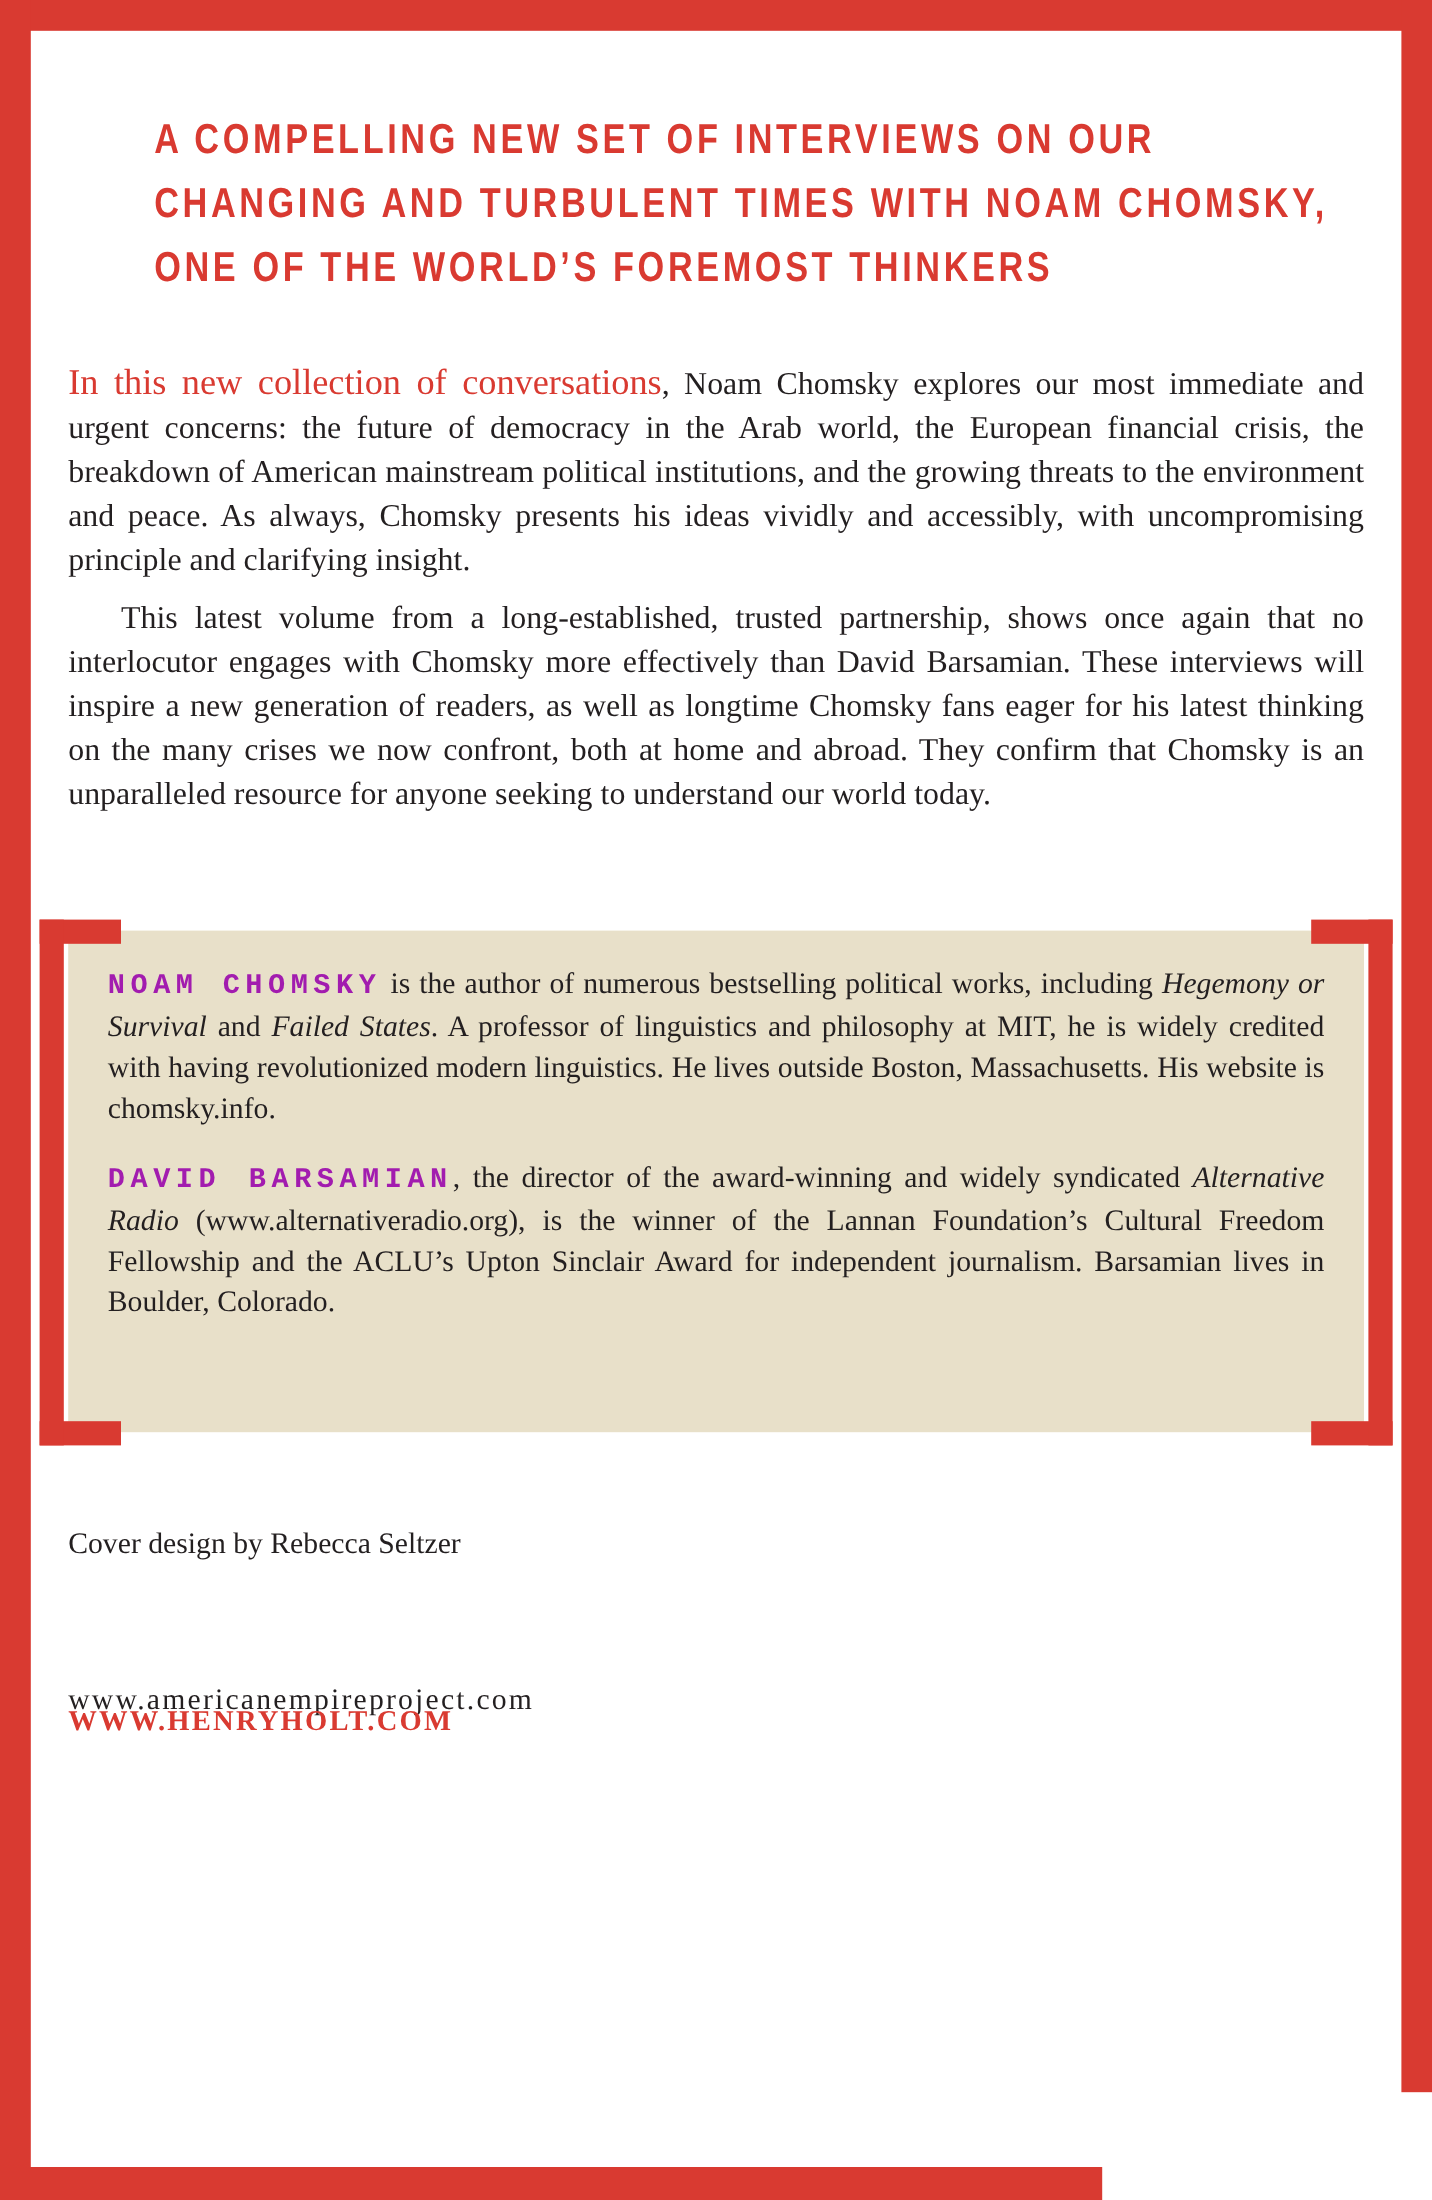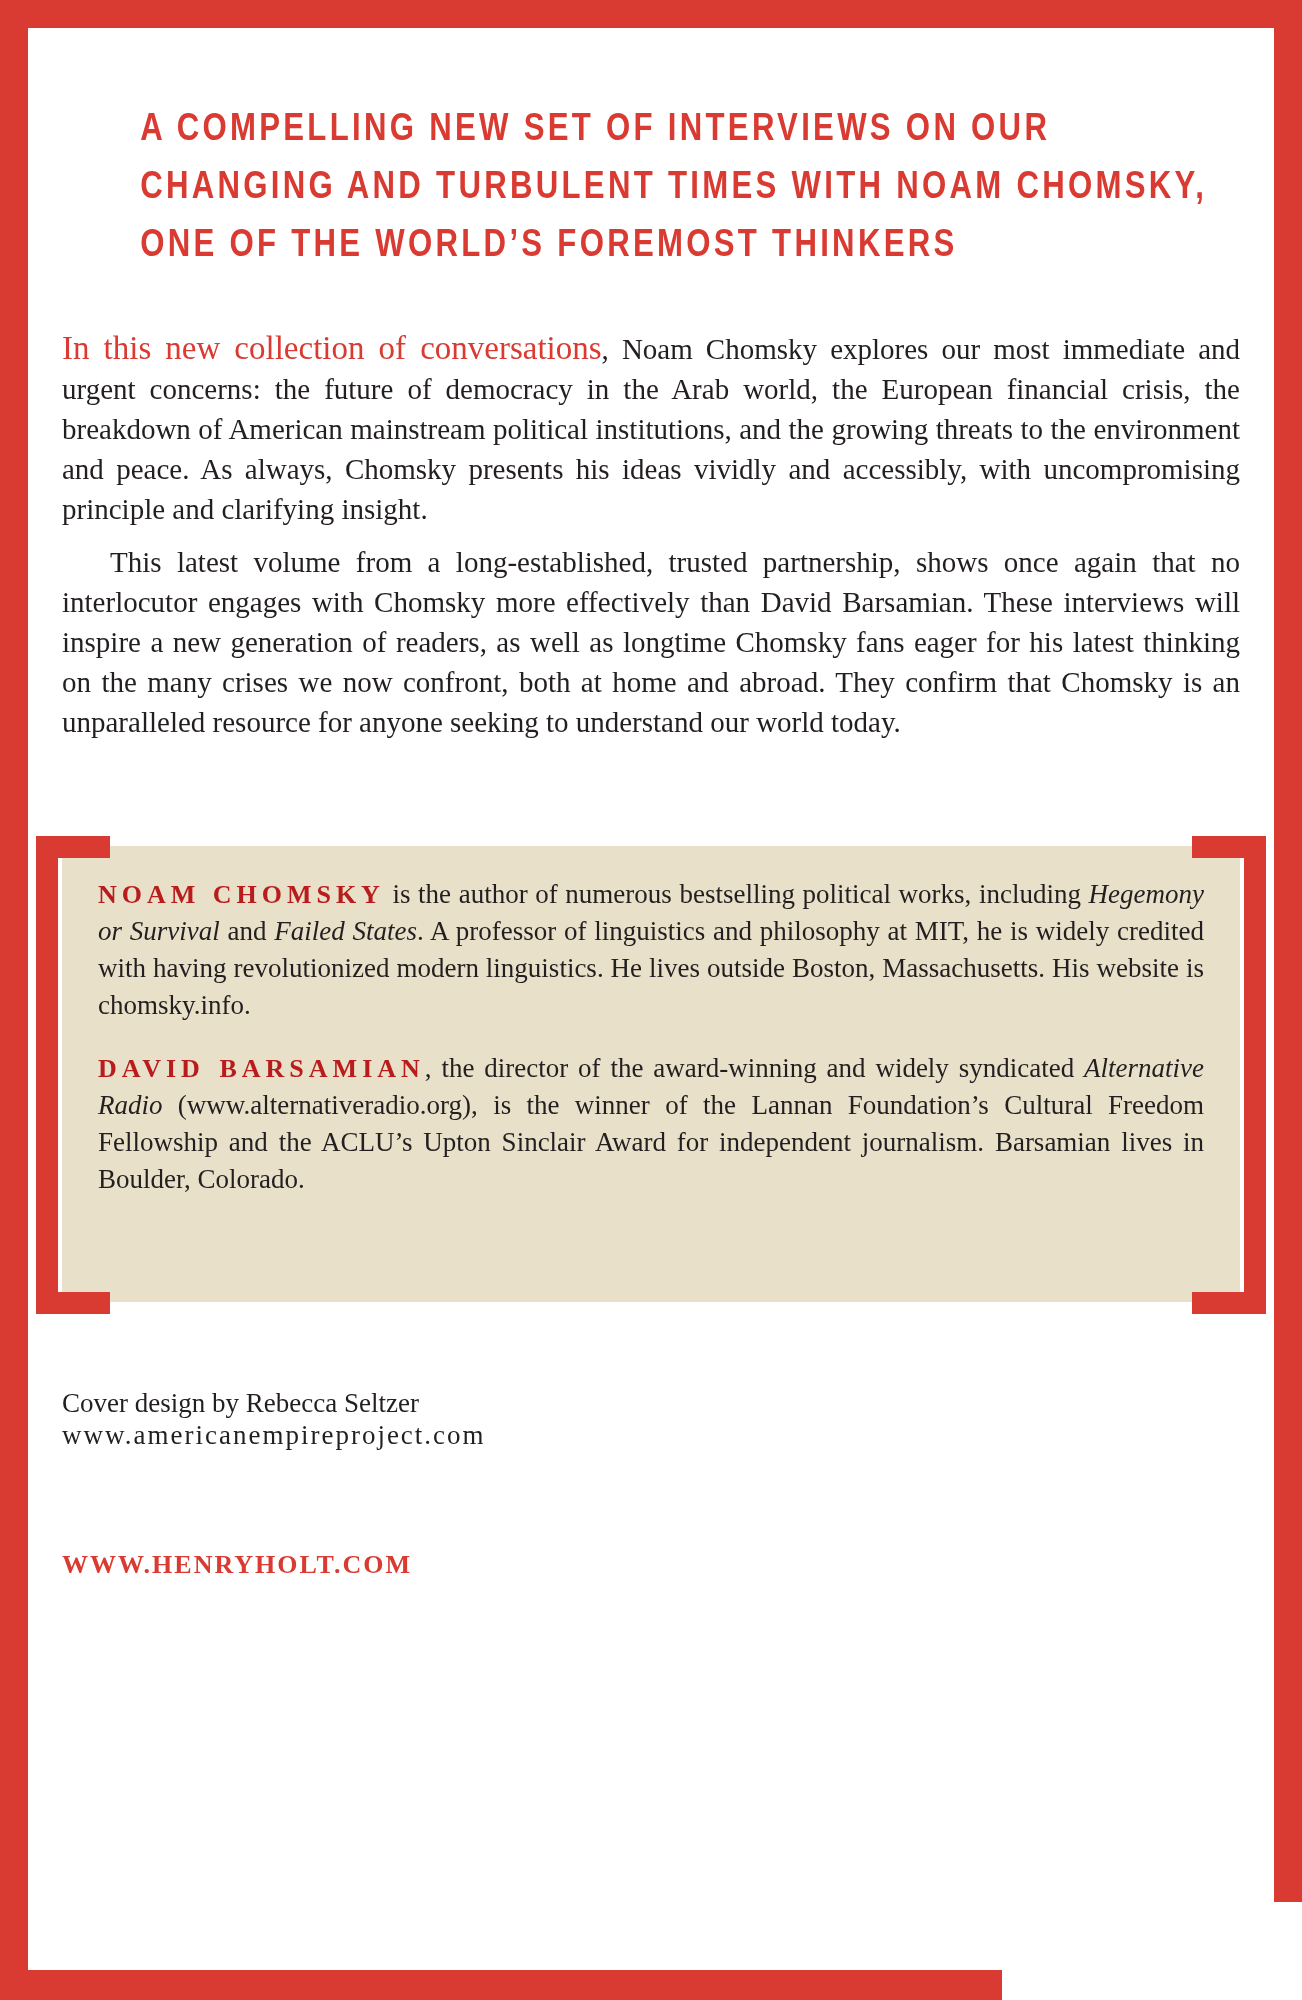--- a/index.html
+++ b/index.html
@@ -104,36 +104,36 @@
     z-index: 4;
   }
   .bio {
     margin: 0;
     font-size: 27px;
     line-height: 37px;
     text-align: justify;
   }
   .bio + .bio { margin-top: 26px; }
   .author-name {
-    font-family: Liberation Serif, serif;
+    font-family: Liberation Mono, monospace;
     font-weight: bold;
     font-size: 26px;
     letter-spacing: 5px;
-    color: #b91c1c;
+    color: #a21caf;
   }
 
   
   .footer-line {
     position: absolute;
     left: 62px;
     font-size: 27px;
     z-index: 3;
   }
   .footer-credit  { top: 1388px; }
-  .footer-project { top: 1420px; letter-spacing: 2px; }
+  .footer-project { top: 1530px; letter-spacing: 2px; }
   .footer-publisher {
     top: 1524px;
     color: #d93a31;
     font-weight: bold;
     letter-spacing: 2px;
     font-size: 26px;
     margin-top: 26px;
   }
 </style>
 </head>

